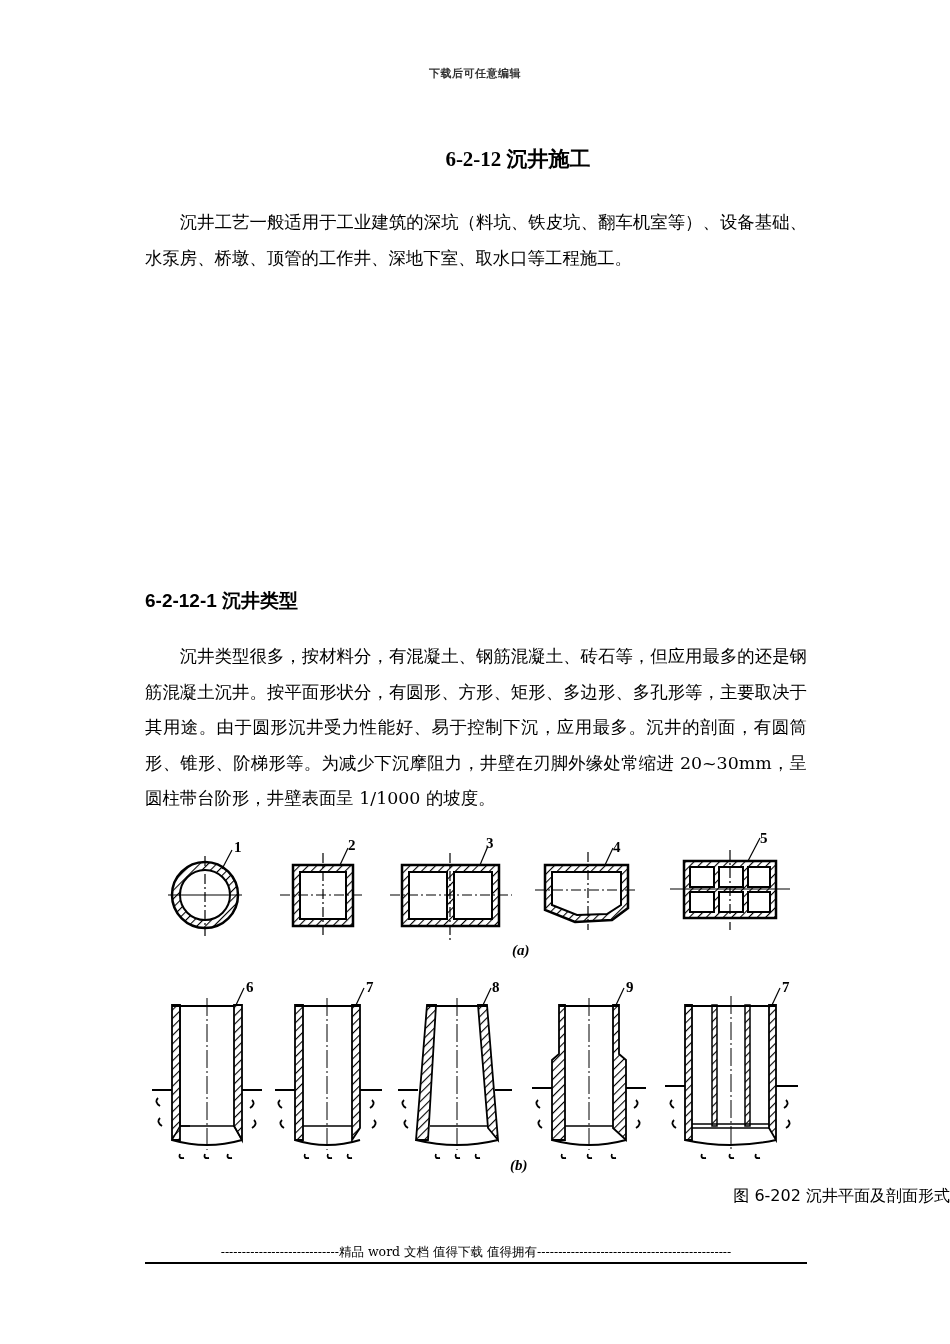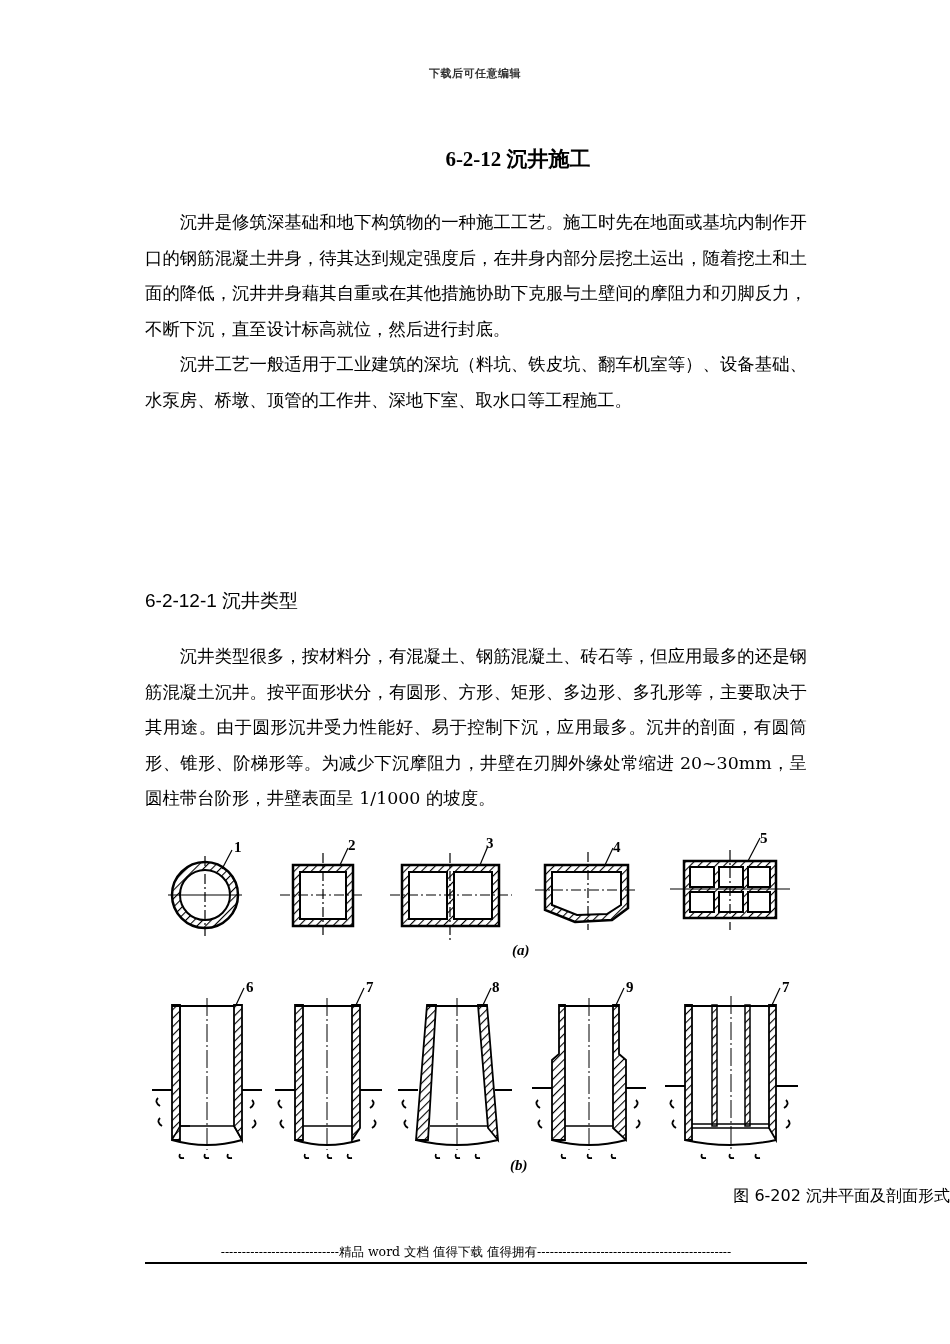--- a/index.html
+++ b/index.html
@@ -5,40 +5,39 @@
   html, body { margin: 0; padding: 0; background: #ffffff; }
   body { width: 950px; height: 1344px; position: relative; overflow: hidden;
          font-family: "DejaVu Serif", "Liberation Serif", serif; color: #000; }
   .header-note { position: absolute; top: 66px; left: 0; width: 950px; text-align: center;
          font-size: 11px; color: #333; letter-spacing: 0.5px; font-weight: bold; }
   .title { position: absolute; top: 145px; left: 0; width: 950px; text-align: center;
          font-size: 21px; font-weight: bold; font-family: "Liberation Serif", "DejaVu Serif", serif; padding-left: 43px; }
   .body-text { position: absolute; left: 145px; width: 662px; font-size: 17.4px; line-height: 35.6px; }
   .body-text p { margin: 0; text-indent: 2em; text-align: justify; }
   #sec1 { top: 205px; }
-  .h2 { position: absolute; top: 588px; left: 145px; font-size: 19px; font-weight: normal;
+  .h2 { position: absolute; top: 588px; left: 145px; font-size: 19px; font-weight: bold;
         font-family: "Liberation Sans", "DejaVu Sans", sans-serif; }
   #sec2 { top: 639px; }
   .figure { position: absolute; top: 828px; left: 150px; width: 660px; height: 352px; }
   .caption { position: absolute; top: 1186px; left: 0; width: 950px; text-align: right;
         font-size: 16px; font-family: "DejaVu Sans", sans-serif; }
   .footer { position: absolute; top: 1244px; left: 145px; width: 662px; text-align: center;
         font-size: 12.5px; white-space: nowrap; overflow: hidden; }
   .footer-line { position: absolute; top: 1262px; left: 145px; width: 662px; height: 1.5px; background: #000; }
   svg text { font-family: "Liberation Serif", "DejaVu Serif", serif; font-weight: bold; }
 </style>
 </head>
 <body>
 
 <div class="header-note">下载后可任意编辑</div>
 
 <div class="title">6-2-12 沉井施工</div>
 
 <div class="body-text" id="sec1">
-  <p>沉井是修筑深基础和地下构筑物的一种施工工艺。施工时先在地面或基坑内制作开口的钢筋混凝土井身，待其达到规定强度后，在井身内部分层挖土运出，随着挖土和土面的降低，沉井井身藉其自重或在其他措施协助下克服与土壁间的摩阻力和刃脚反力，不断下沉，直至设计标高就位，然后进行封底。</p>
   <p>沉井工艺一般适用于工业建筑的深坑（料坑、铁皮坑、翻车机室等）、设备基础、水泵房、桥墩、顶管的工作井、深地下室、取水口等工程施工。</p>
 </div>
 
 <div class="h2">6-2-12-1 沉井类型</div>
 
 <div class="body-text" id="sec2">
   <p>沉井类型很多，按材料分，有混凝土、钢筋混凝土、砖石等，但应用最多的还是钢筋混凝土沉井。按平面形状分，有圆形、方形、矩形、多边形、多孔形等，主要取决于其用途。由于圆形沉井受力性能好、易于控制下沉，应用最多。沉井的剖面，有圆筒形、锥形、阶梯形等。为减少下沉摩阻力，井壁在刃脚外缘处常缩进 20~30mm，呈圆柱带台阶形，井壁表面呈 1/1000 的坡度。</p>
 </div>
 
 <div class="figure">

